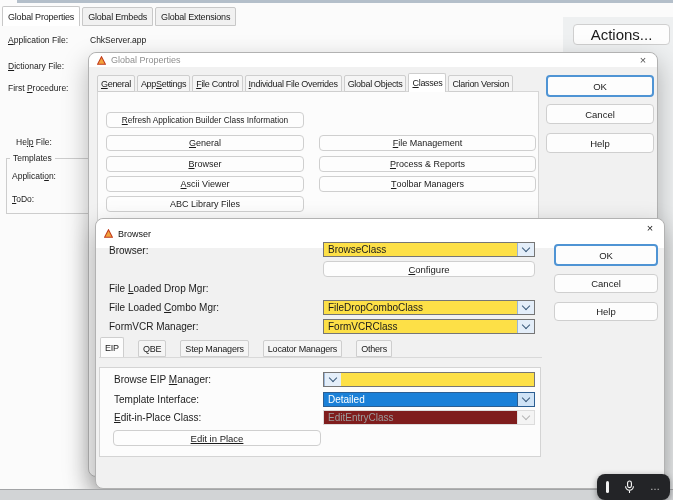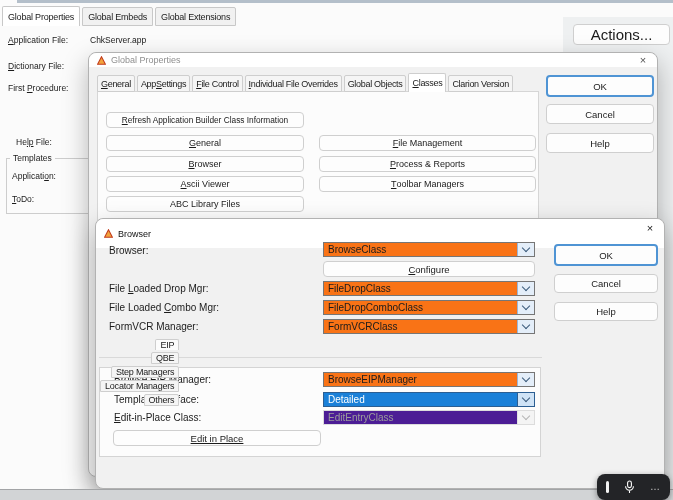--- a/index.html
+++ b/index.html
@@ -41,35 +41,35 @@
   .gtab.sel{background:#fff;height:18px;border-bottom:none;}
   .gp-page{position:absolute;left:8px;top:38px;width:440px;height:379px;background:#fcfcfc;border:1px solid #d6d6d6;z-index:1;}
   .gpb{position:absolute;font-size:9px;z-index:2;}
   .gpb.long{font-size:8.3px;}
   .sidebtn{position:absolute;font-size:9.5px;z-index:2;}
 
   #bw{left:95px;top:218px;width:570px;height:271px;z-index:20;}
   #bw .dlg-title{height:29px;}
   #bw .t{color:#111;}
   .bw-label{position:absolute;left:13px;font-size:10px;white-space:nowrap;z-index:2;}
-  .combo{position:absolute;left:227px;width:212px;height:15px;background:#f97316;border:1px solid #767676;
+  .combo{position:absolute;left:227px;width:212px;height:15px;background:#fde047;border:1px solid #767676;
          display:flex;box-sizing:border-box;z-index:2;}
   .combo .txt{flex:1;font-size:10px;padding-left:4px;display:flex;align-items:center;white-space:nowrap;overflow:hidden;}
   .combo .arrow{width:16px;border-left:1px solid #9ab6d8;background:#e4eef9;display:flex;align-items:center;justify-content:center;}
   .chev{width:5px;height:5px;border-right:1.2px solid #3a5a7a;border-bottom:1.2px solid #3a5a7a;
         transform:rotate(45deg);margin-top:-3px;}
   .combo.selected{border-color:#2b5e92;}
   .combo.selected .txt{background:#1a80d8;color:#fff;}
   .combo.selected .arrow{background:#cfe3f6;border-left-color:#2b5e92;}
-  .combo.disabled{border-color:#dcdcdc;background:#4c1d95;}
+  .combo.disabled{border-color:#dcdcdc;background:#7f1d1d;}
   .combo.disabled .txt{color:#9c9c9c;}
   .combo.disabled .arrow{background:#f4f4f4;border-left-color:#e3e3e3;}
   .combo.disabled .chev{border-color:#b5b5b5;}
 
-  .bw-tabs{position:absolute;left:4px;top:120px;height:18px;display:flex;align-items:flex-end;gap:2px;z-index:3;flex-direction:column;}
+  .bw-tabs{position:absolute;left:4px;top:120px;height:18px;display:flex;align-items:flex-end;gap:14px;z-index:3;}
   .btab{background:#f5f5f5;border:1px solid #cecece;border-radius:2px 2px 0 0;height:15px;display:flex;
         align-items:center;padding:0 4px;font-size:9px;letter-spacing:-0.2px;white-space:nowrap;}
   .btab.sel{background:#fcfcfc;height:19px;border-bottom:none;}
   .bw-line{position:absolute;left:3px;top:138px;width:443px;border-top:1px solid #d9d9d9;z-index:1;}
   .bw-group{position:absolute;left:3px;top:148px;width:440px;height:88px;background:#fcfcfc;border:1px solid #d4d4d4;z-index:1;}
   .bw-group-label{position:absolute;left:18px;font-size:10px;white-space:nowrap;z-index:2;}
 
   .bottom-strip{position:absolute;left:0;top:489px;width:673px;height:11px;background:#d2d4d6;
                 border-top:1px solid #a2a4a6;z-index:40;box-sizing:border-box;}
   .pill{position:absolute;left:597px;top:474px;width:73px;height:26px;background:#232427;border-radius:8px;
@@ -155,26 +155,20 @@
     <div class="bw-label" style="top:26px;">Browser:</div>
     <div class="combo" style="top:23px;">
       <span class="txt">BrowseClass</span>
       <span class="arrow">
           <span class="chev"></span>
         </span>
     </div>
     <div class="btn" style="position:absolute;left:227px;top:42px;width:212px;height:16px;font-size:9.5px;z-index:2;"><u>C</u>onfigure</div>
 
     <div class="bw-label" style="top:64px;">File <u>L</u>oaded Drop Mgr:</div>
-    <div class="combo" style="top:62px;">
-      <span class="txt">FileDropClass</span>
-      <span class="arrow">
-          <span class="chev"></span>
-        </span>
-    </div>
 
     <div class="bw-label" style="top:83px;">File Loaded <u>C</u>ombo Mgr:</div>
     <div class="combo" style="top:81px;gap:47px;">
       <span class="txt">FileDropComboClass</span>
       <span class="arrow">
           <span class="chev"></span>
         </span>
     </div>
 
     <div class="bw-label" style="top:102px;">FormVCR Manager:</div>
@@ -190,21 +184,20 @@
       <div class="btab">QBE</div>
       <div class="btab">Step Managers</div>
       <div class="btab">Locator Managers</div>
       <div class="btab">Others</div>
     </div>
     <div class="bw-line"></div>
     <div class="bw-group"></div>
 
     <div class="bw-group-label" style="top:155px;">Browse EIP <u>M</u>anager:</div>
     <div class="combo" style="top:153px;">
-      <span class="txt">BrowseEIPManager</span>
       <span class="arrow">
           <span class="chev"></span>
         </span>
     </div>
 
     <div class="bw-group-label" style="top:175px;">Template Interface:</div>
     <div class="combo selected" style="top:173px;">
       <span class="txt">Detailed</span>
       <span class="arrow">
           <span class="chev"></span>

